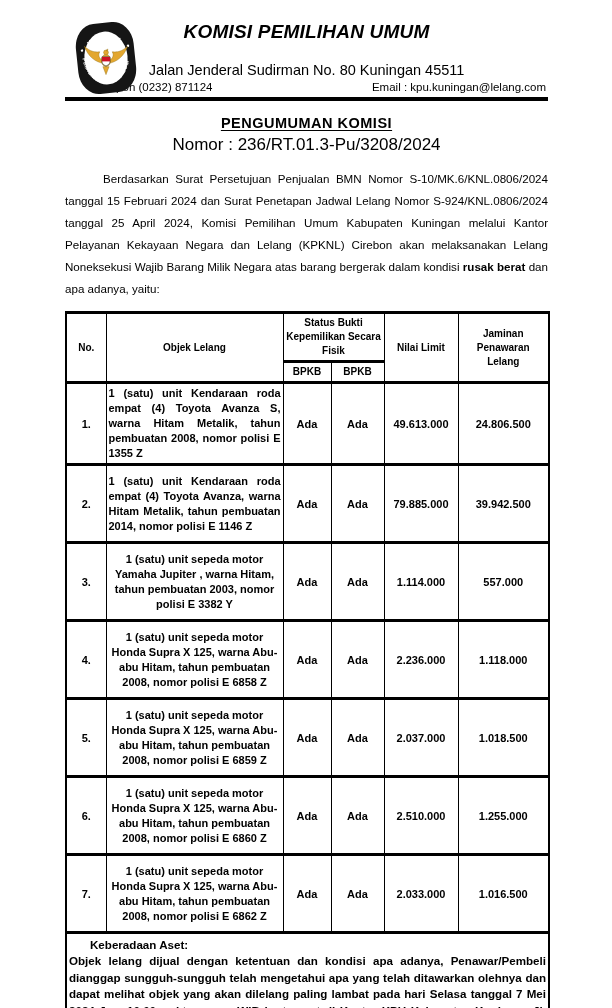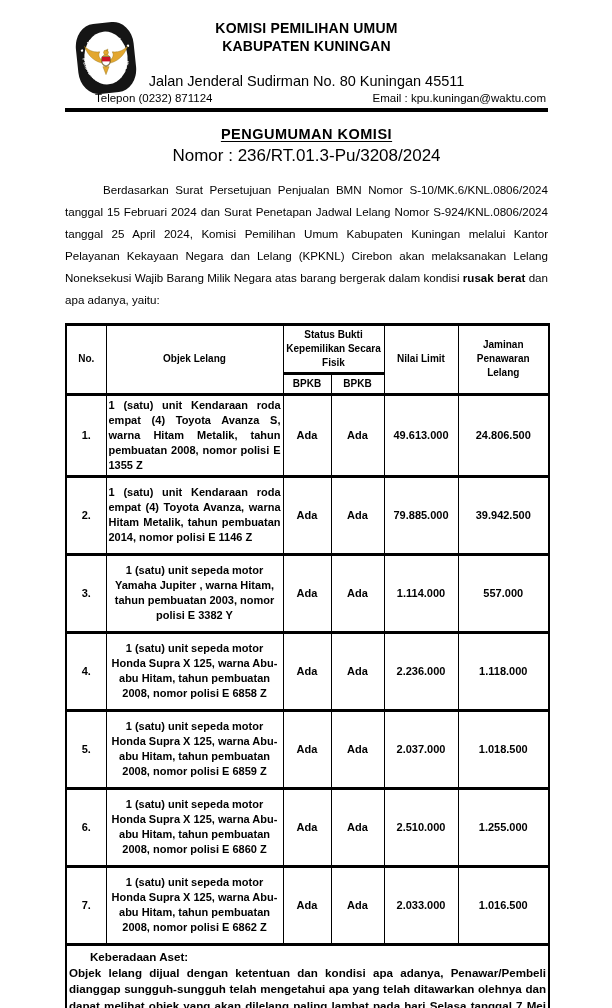--- a/index.html
+++ b/index.html
@@ -6,21 +6,21 @@
   .page {
     width:612px; height:1008px; background:#ffffff; color:#000;
     font-family:"Liberation Sans", sans-serif;
     margin:0 auto; position:relative; overflow:hidden; box-sizing:border-box;
     padding:20px 64px 0 65px;
   }
   
   .letterhead { position:relative; }
   .logo { position:absolute; left:10px; top:1px; width:62px; height:74px; }
   .org { text-align:center; }
-  .org-line { font-size:14px; font-weight:bold; line-height:1.25; letter-spacing:0.2px; }
+  .org-line { font-size:19px; font-weight:bold; line-height:1.25; letter-spacing:0.2px;font-style:italic; }
   .address { font-size:14.5px; margin-top:18px; text-align:center; }
   .contact { display:flex; justify-content:space-between; font-size:11.5px; margin-top:3px;
              padding-left:30px; padding-right:2px; }
   .rule { height:4px; background:#000; margin-top:4px; }
   
   .doc-title { text-align:center; margin-top:14px; font-size:14.5px; font-weight:bold;
                text-decoration:underline; text-underline-offset:2px; letter-spacing:0.5px; }
   .doc-number { text-align:center; font-size:17px; margin-top:4px; }
   
   .intro { margin-top:13px; font-size:11.6px; line-height:22px; text-align:justify;
@@ -94,26 +94,25 @@
         <path d="M50 47.5 l3.2 -2.2 l-1.2 3.6 Z"></path>
       </g>
       <g>
         <use href="#shieldShape" fill="#ffffff" stroke="#222" stroke-width="0.9"></use>
         <rect x="43.5" y="58" width="13" height="7.5" fill="#CE1126" clip-path="url(#shieldClip)"></rect>
       </g>
     </svg>
 
     <div class="org">
       <div class="org-line">KOMISI PEMILIHAN UMUM</div>
-      <div class="org-line">KABUPATEN KUNINGAN</div>
       <div class="address">Jalan Jenderal Sudirman No. 80 Kuningan 45511</div>
     </div>
     <div class="contact">
       <span>Telepon (0232) 871124</span>
-      <span>Email : kpu.kuningan@waktu.com</span>
+      <span>Email : kpu.kuningan@lelang.com</span>
     </div>
     <div class="rule"></div>
   </div>
 
   <div class="doc-title">PENGUMUMAN KOMISI</div>
   <div class="doc-number">Nomor : 236/RT.01.3-Pu/3208/2024</div>
 
   <p class="intro"><span>Berdasarkan Surat Persetujuan Penjualan BMN Nomor S-10/MK.6/KNL.0806/2024 tanggal 15 Februari 2024 dan Surat Penetapan Jadwal Lelang Nomor S-924/KNL.0806/2024 tanggal 25 April 2024, Komisi Pemilihan Umum Kabupaten Kuningan melalui Kantor Pelayanan Kekayaan Negara dan Lelang (KPKNL) Cirebon akan melaksanakan Lelang Noneksekusi Wajib Barang Milik Negara atas barang bergerak dalam kondisi </span><b>rusak berat</b><span> dan apa adanya, yaitu:</span></p>
 
   <table class="lelang">

